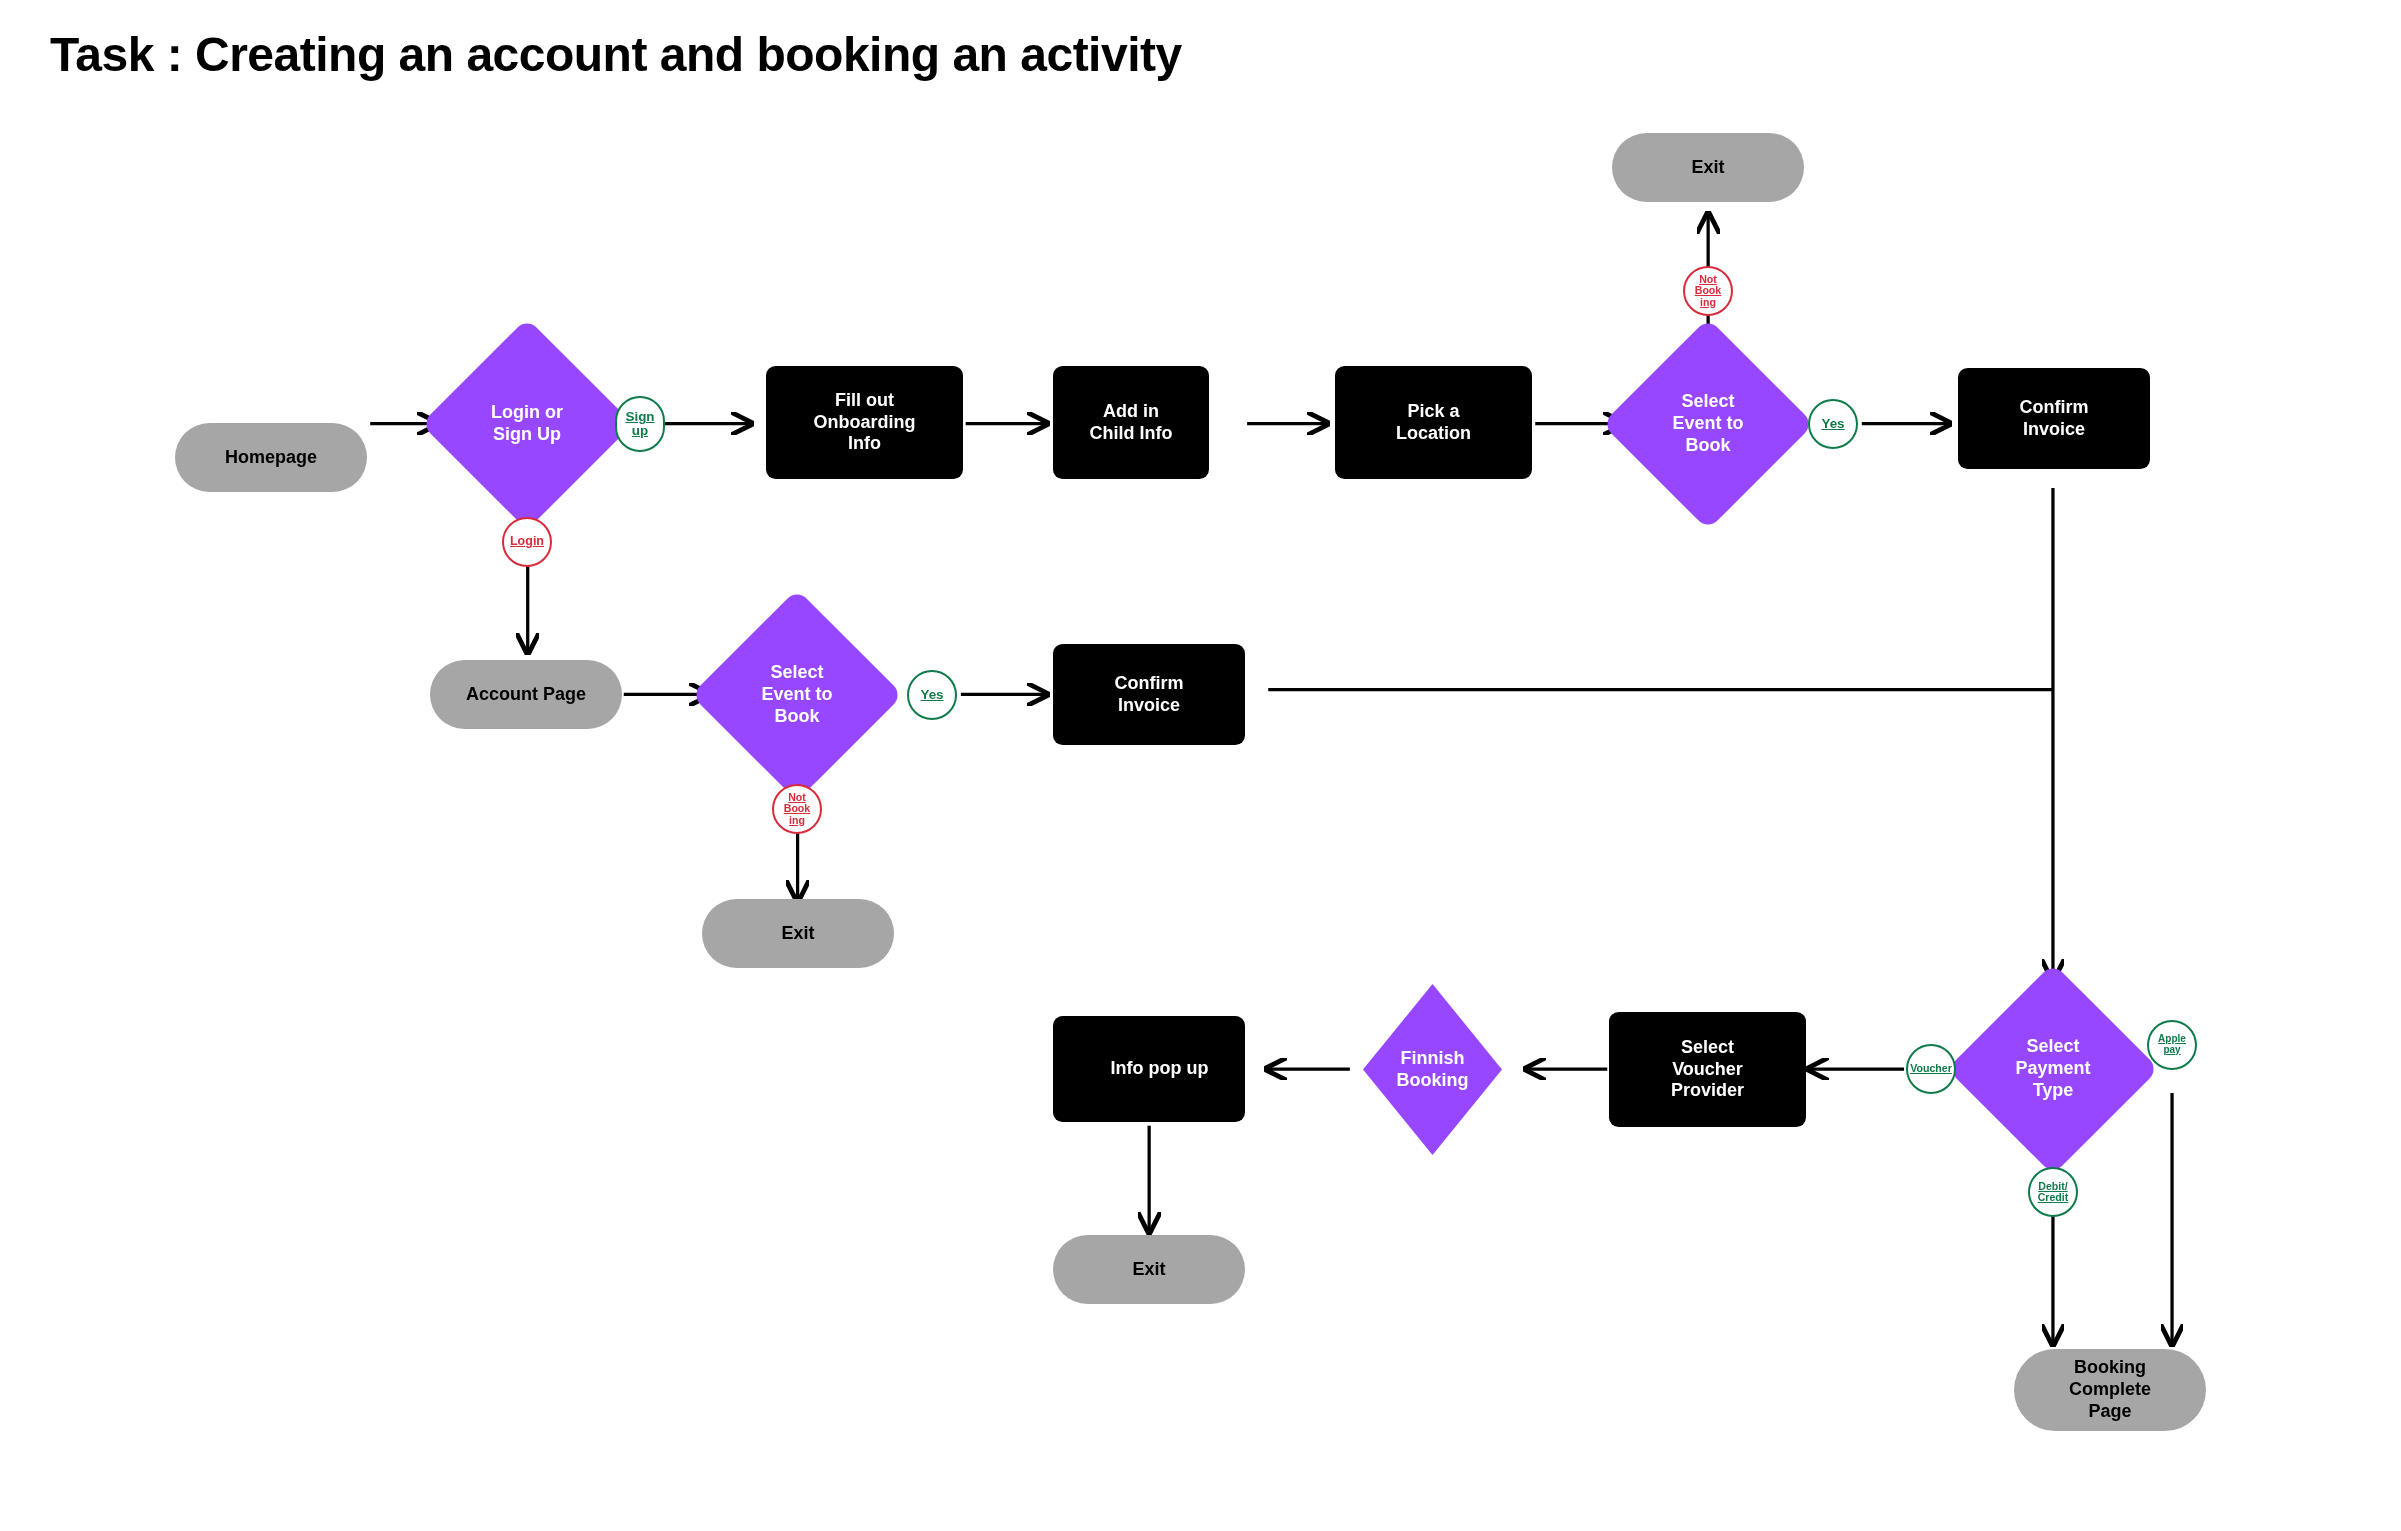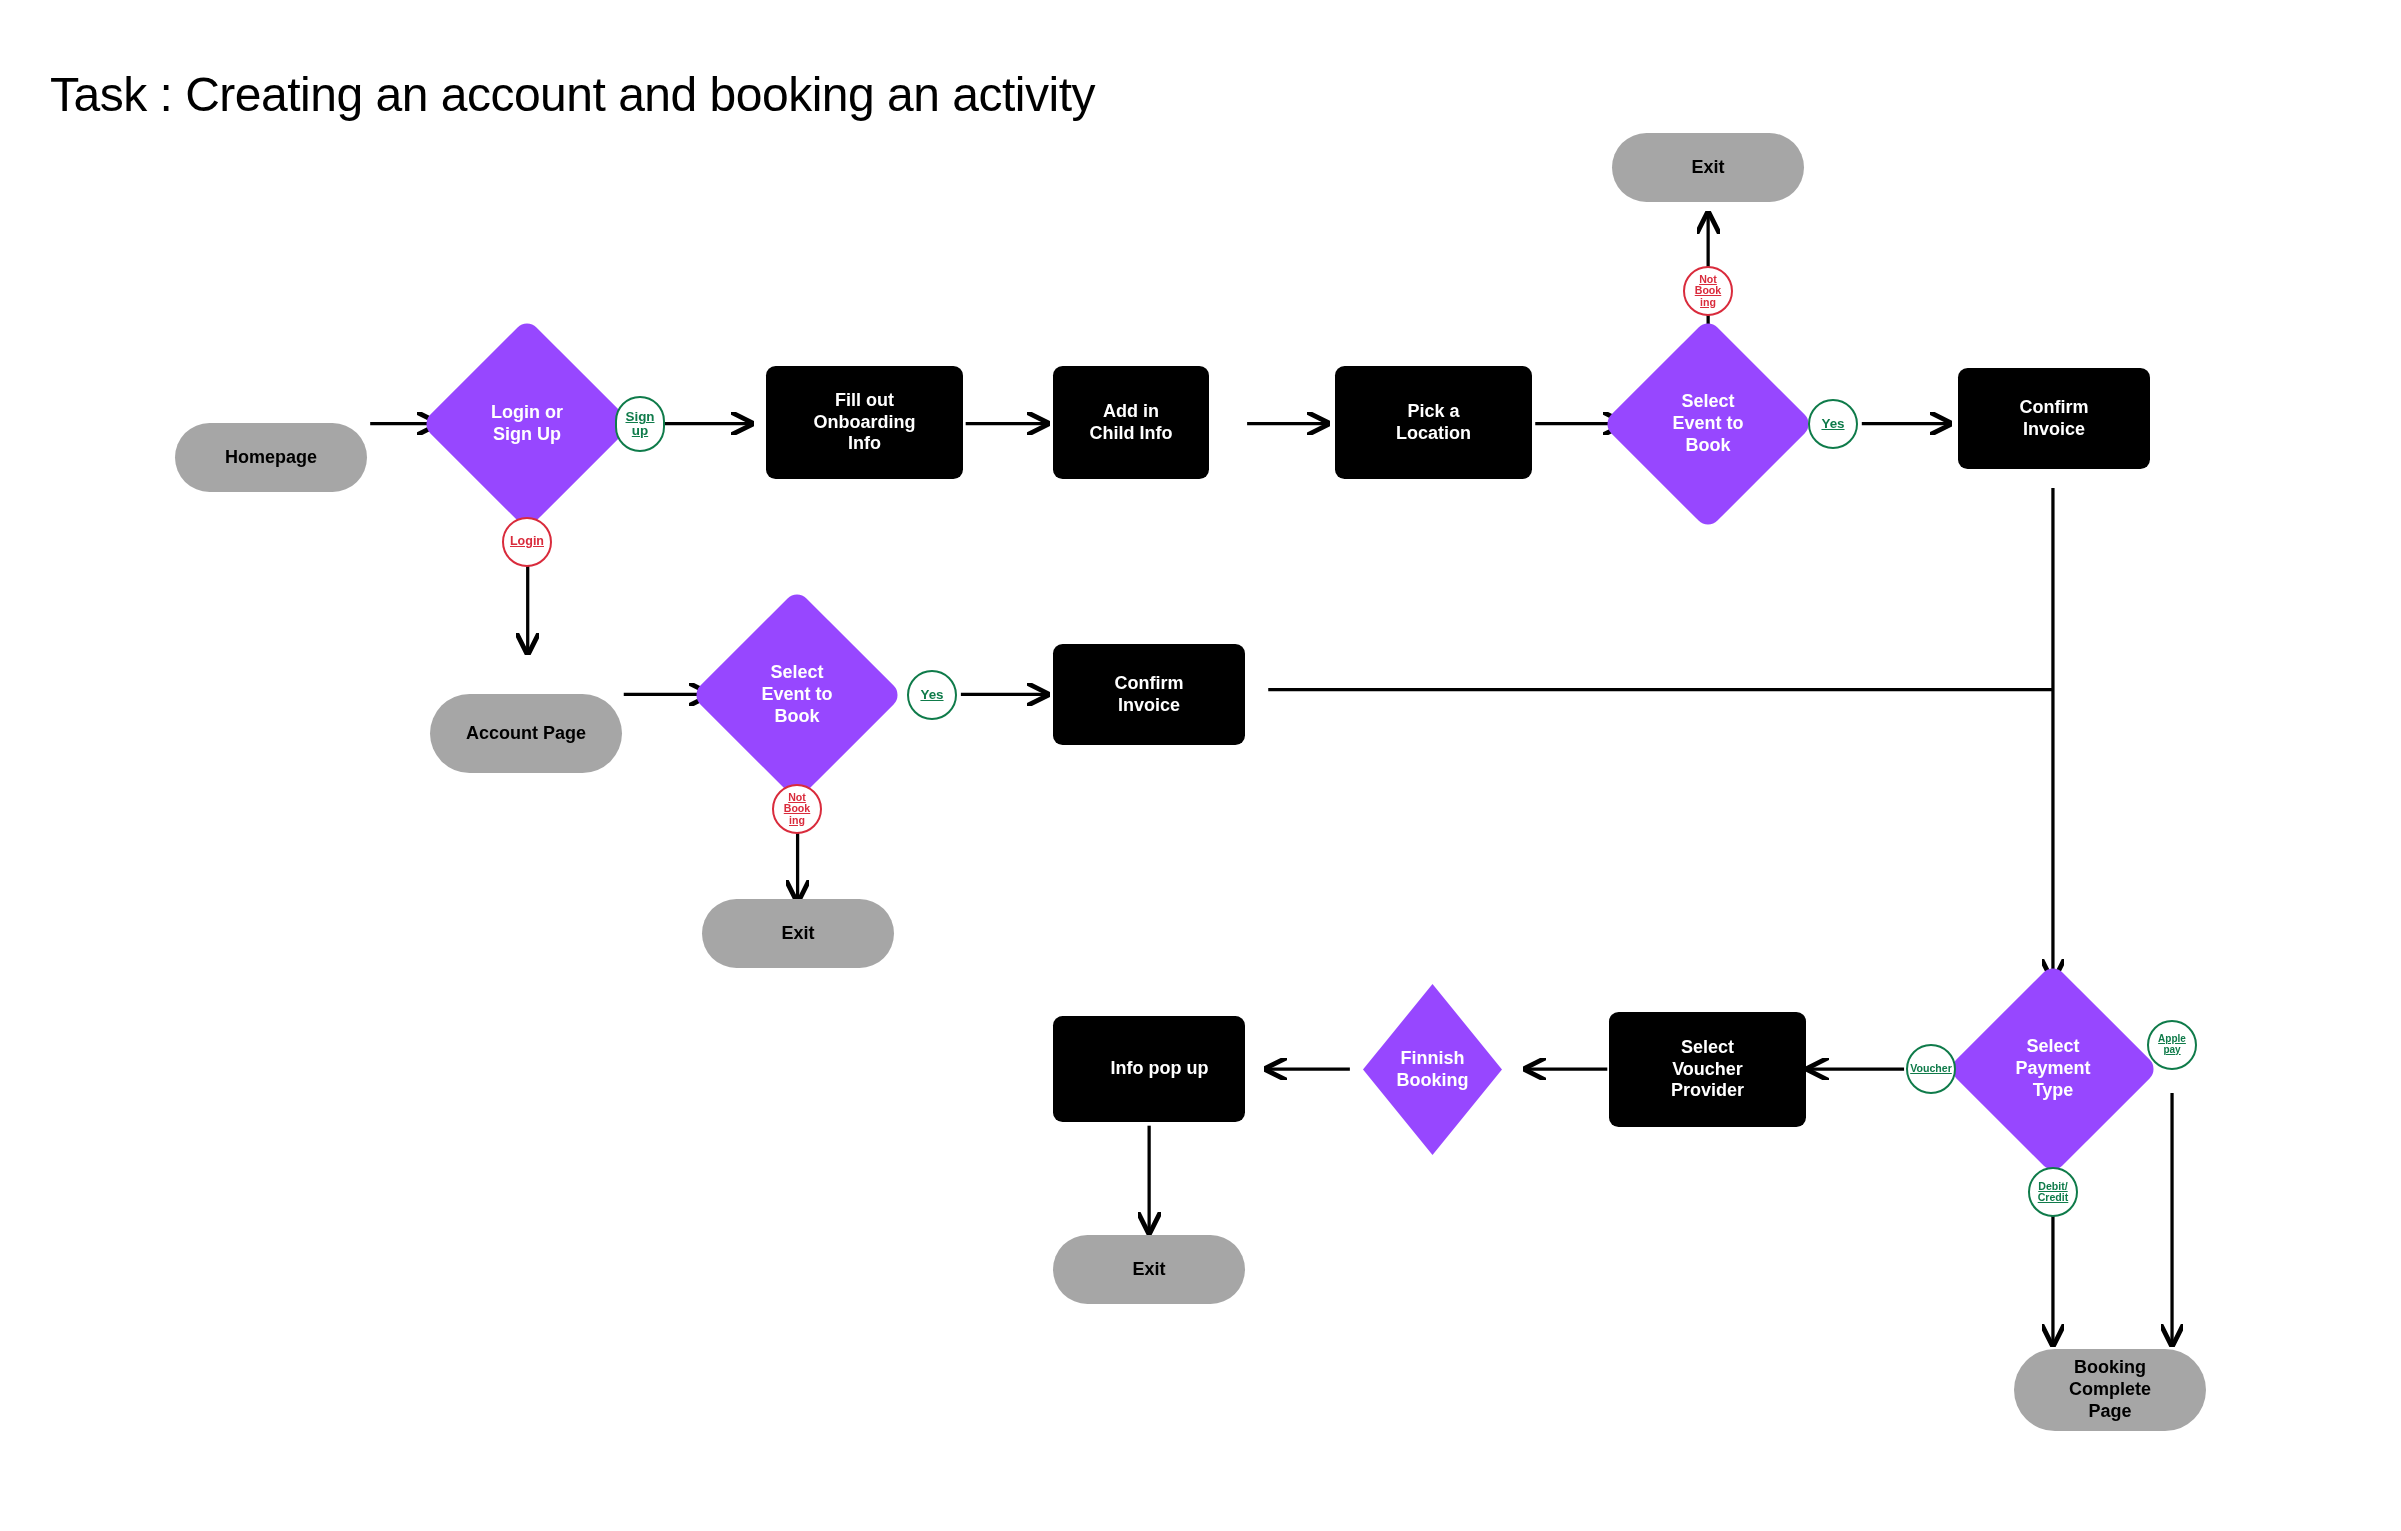--- a/index.html
+++ b/index.html
@@ -14,25 +14,24 @@
     font-family: "Liberation Sans", sans-serif;
     overflow: hidden;
   }
 
   
   #page-title {
     position: absolute;
     left: 50px;
     top: 27px;
     font-size: 48px;
-    font-weight: normal;
+    font-weight: bold;
     letter-spacing: -0.5px;
     color: #000000;
     white-space: nowrap;
-    margin-top: 40px;
   }
 
   
   #edges {
     position: absolute;
     left: 0;
     top: 0;
     width: 2402px;
     height: 1531px;
     pointer-events: none;
@@ -215,21 +214,21 @@
 
 <div class="node terminator" style="left:1612px; top:133px; width:192px; height:69px;">
   <span class="node-label">Exit</span>
 </div>
 
 <div class="node process" style="left:1958px; top:368px; width:192px; height:101px;">
   <span class="node-label">Confirm
 Invoice</span>
 </div>
 
-<div class="node terminator" style="left:430px; top:660px; width:192px; height:79px;margin-top:34px;">
+<div class="node terminator" style="left:430px; top:660px; width:192px; height:69px;">
   <span class="node-label">Account Page</span>
 </div>
 
 <div class="node decision" style="left:722px; top:620px; width:150px; height:150px;">
   <div class="diamond-shape"></div>
   <span class="node-label">Select
 Event to
 Book</span>
 </div>
 

